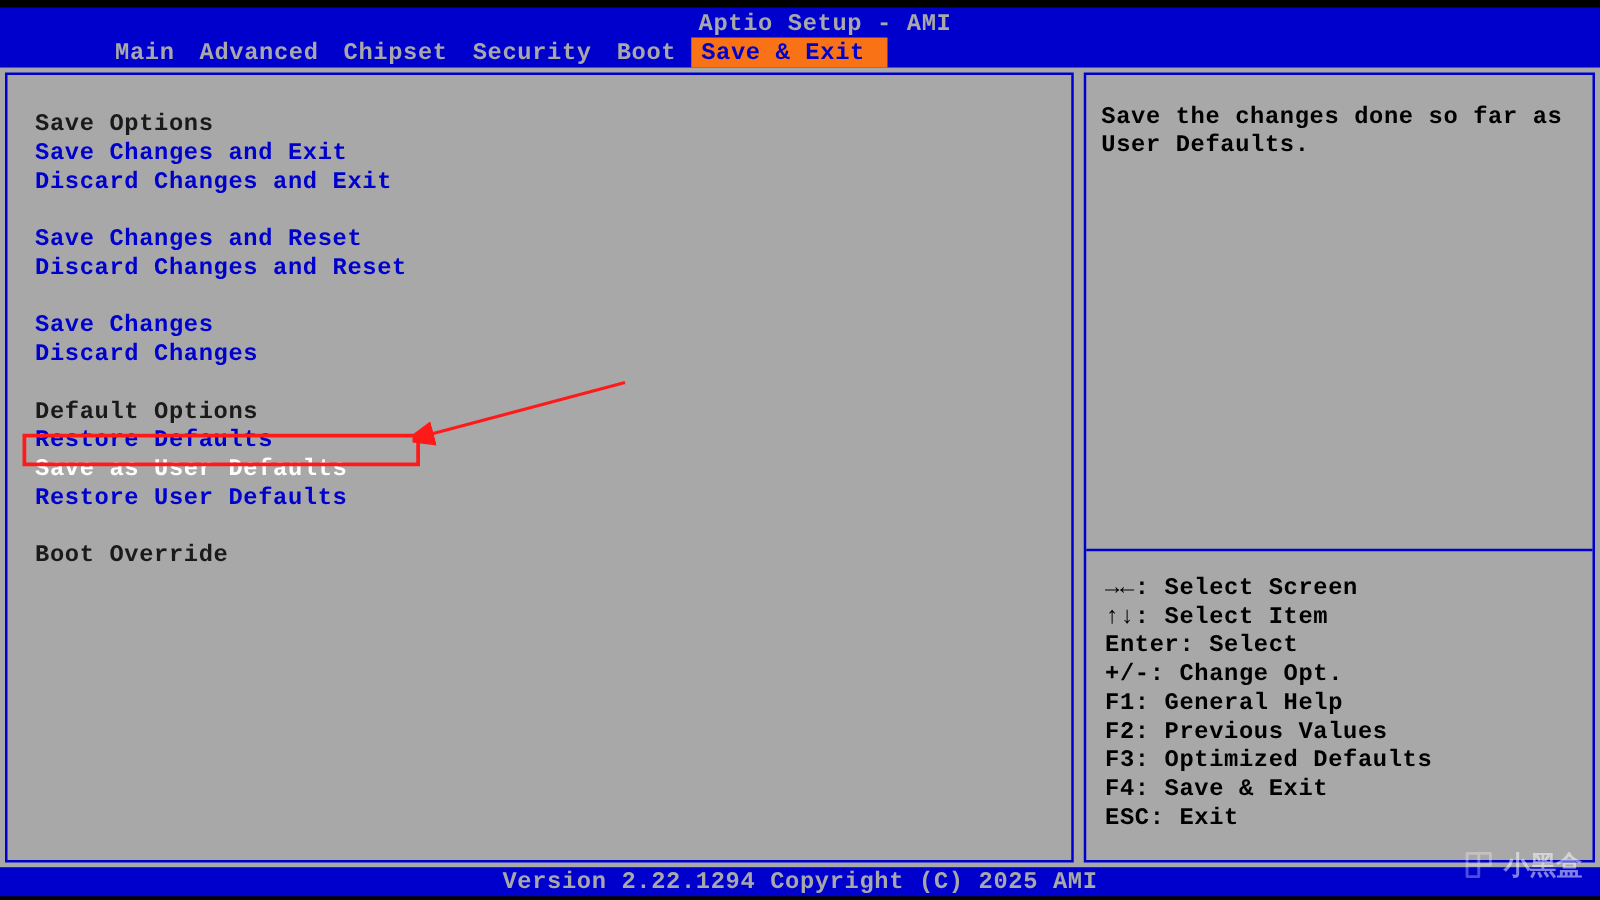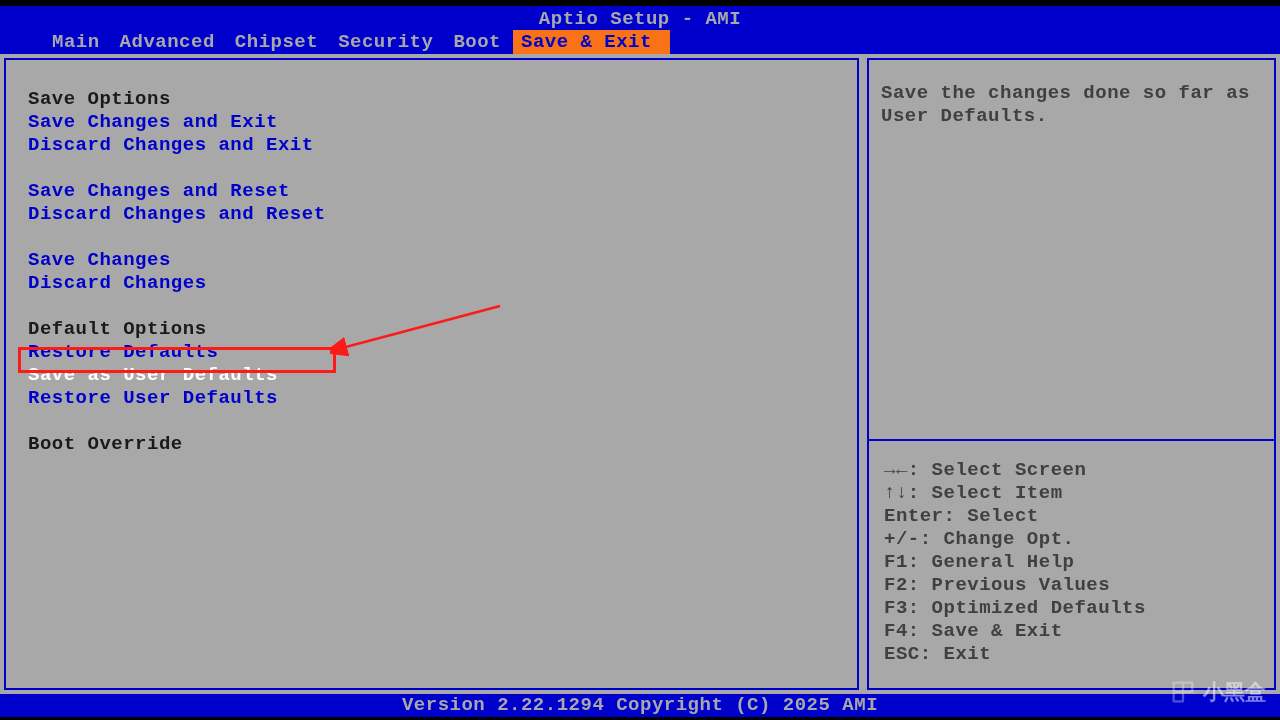--- a/index.html
+++ b/index.html
@@ -16,20 +16,21 @@
   .screen {
     position: relative;
     width: 1280px; height: 720px;
     background: #000;
   }
   .topbar {
     position: absolute;
     top: 6px; left: 0; right: 0; height: 48px;
     background: #0000cd;
     color: #a8a8a8;
+    padding-left: 40px;
   }
   .title {
     text-align: center;
     color: #a8a8a8;
     padding-top: 2px;
     line-height: 22px;
   }
   .tabs {
     display: flex;
     gap: 0;
@@ -62,21 +63,21 @@
   .left-panel {
     flex: 0 0 855px;
     padding: 28px 22px;
     color: #0000cd;
     line-height: 23px;
   }
   .right-panel {
     flex: 1;
     display: flex;
     flex-direction: column;
-    color: #404040;
+    color: #000000;
   }
   .right-upper {
     flex: 1;
     padding: 22px 12px;
     line-height: 23px;
   }
   .right-divider {
     border-top: 2px solid #0000cd;
     margin: 0;
   }

